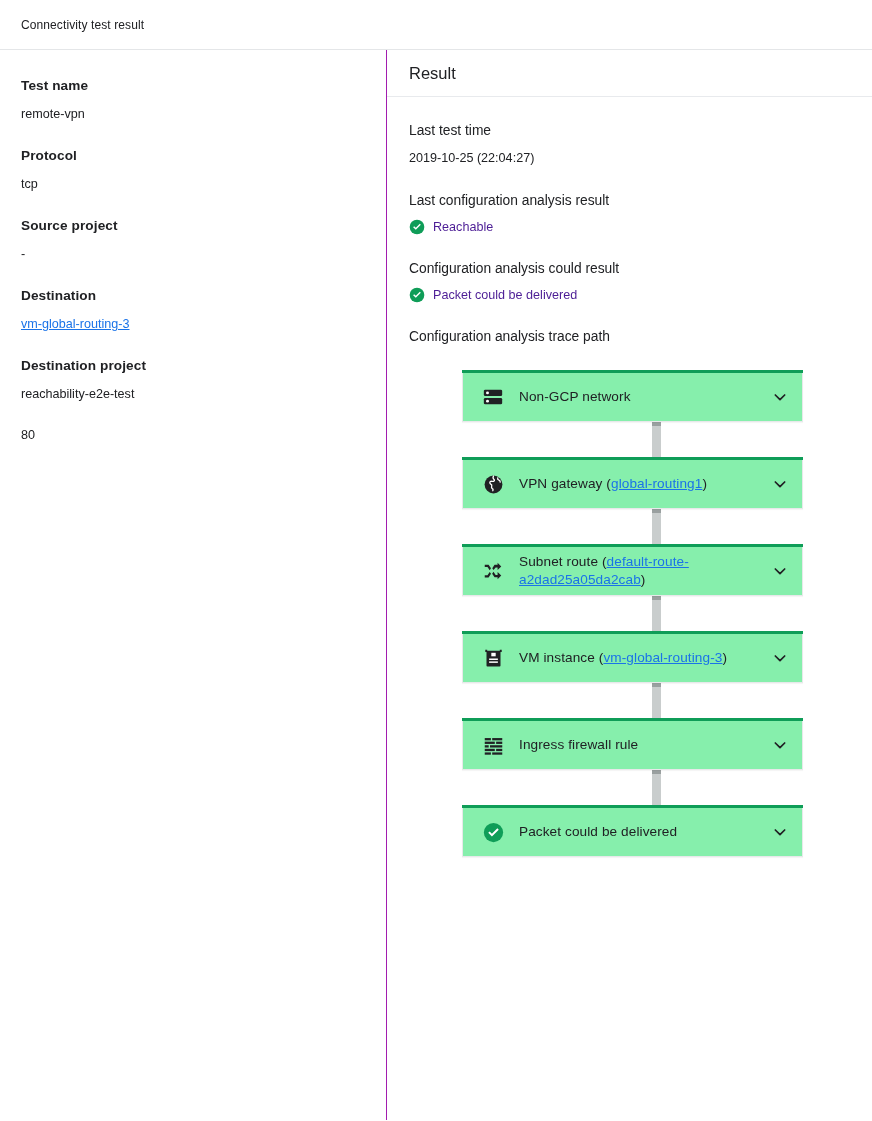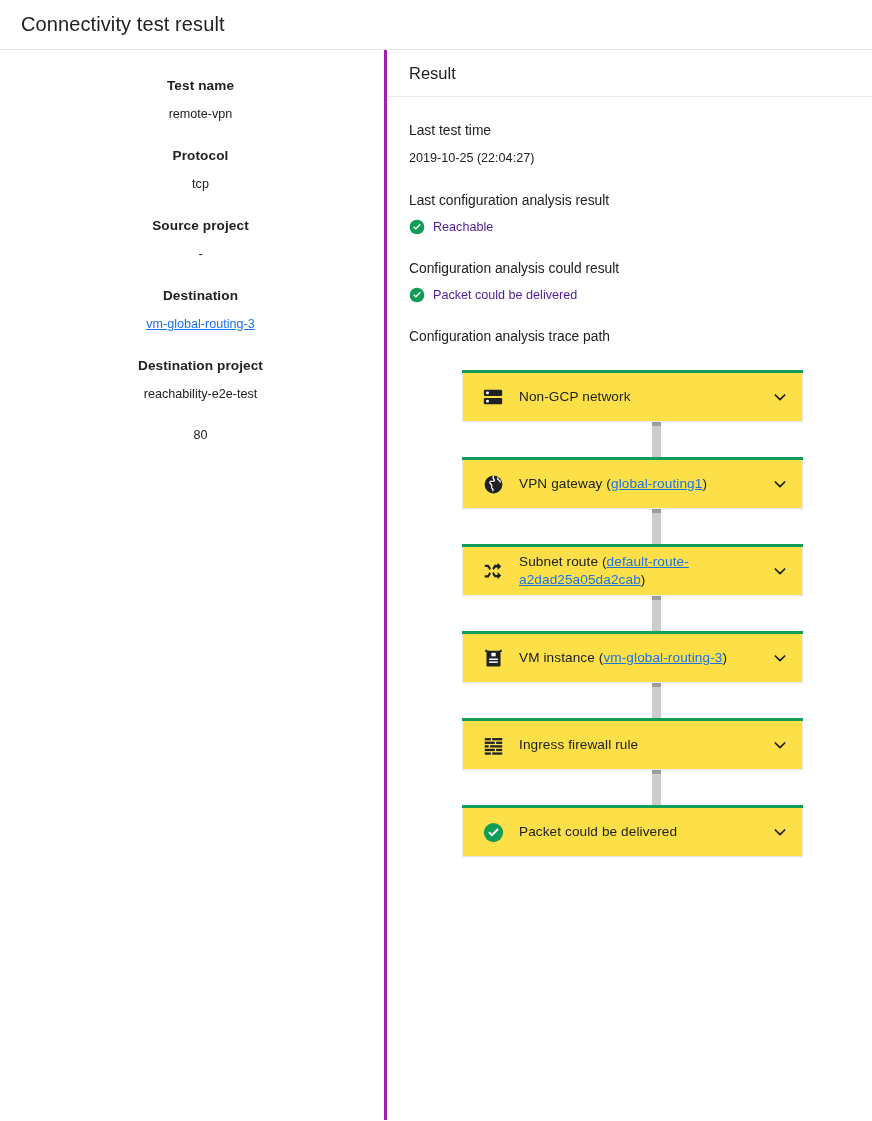--- a/index.html
+++ b/index.html
@@ -14,39 +14,38 @@
 
   
   .titlebar {
     height: 50px;
     border-bottom: 1px solid #e4e6e8;
     display: flex;
     align-items: center;
     padding-left: 21px;
   }
   .titlebar .title {
-    font-size: 20px;
+    font-size: 12px;
     font-weight: 400;
     color: #202124;
     letter-spacing: .1px;
   }
 
   
   .body {
     display: flex;
     height: 1070px;
   }
 
   
   .leftpanel {
     width: 387px;
     flex: 0 0 387px;
-    border-right: 3px solid #a21caf;
-    padding: 26px 21px 0 38px;
-    text-align: center;
+    border-right: 1px solid #a21caf;
+    padding: 26px 21px 0 21px;
   }
   .field { margin-bottom: 23px; }
   .field:first-child { margin-bottom: 23px; }
   .field-label {
     font-size: 13.6px;
     font-weight: 700;
     color: #202124;
     line-height: 20px;
     letter-spacing: .1px;
   }
@@ -119,21 +118,21 @@
   .node {
     position: relative;
     margin-bottom: 38px;
   }
   .node:last-child { margin-bottom: 0; }
 
   .card {
     position: relative;
     width: 341px;
     min-height: 49px;
-    background: #fde047;
+    background: #86efac;
     border: 1px solid #e7e9ea;
     border-top: none;
     box-shadow: 0 1px 1px rgba(0,0,0,0.04);
     display: flex;
     align-items: center;
     padding: 0 12px 0 10px;
     z-index: 2;
     cursor: pointer;
   }
   .card::before {

